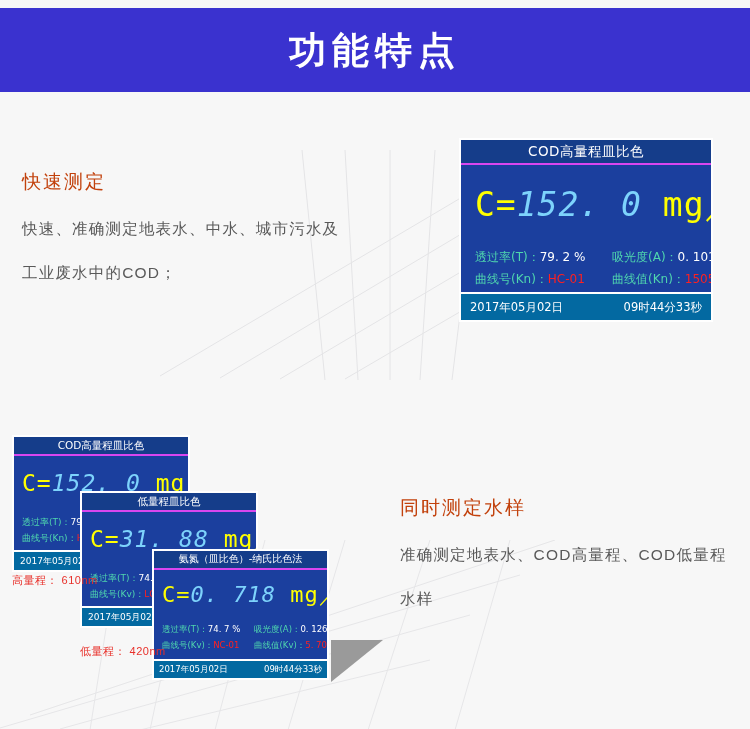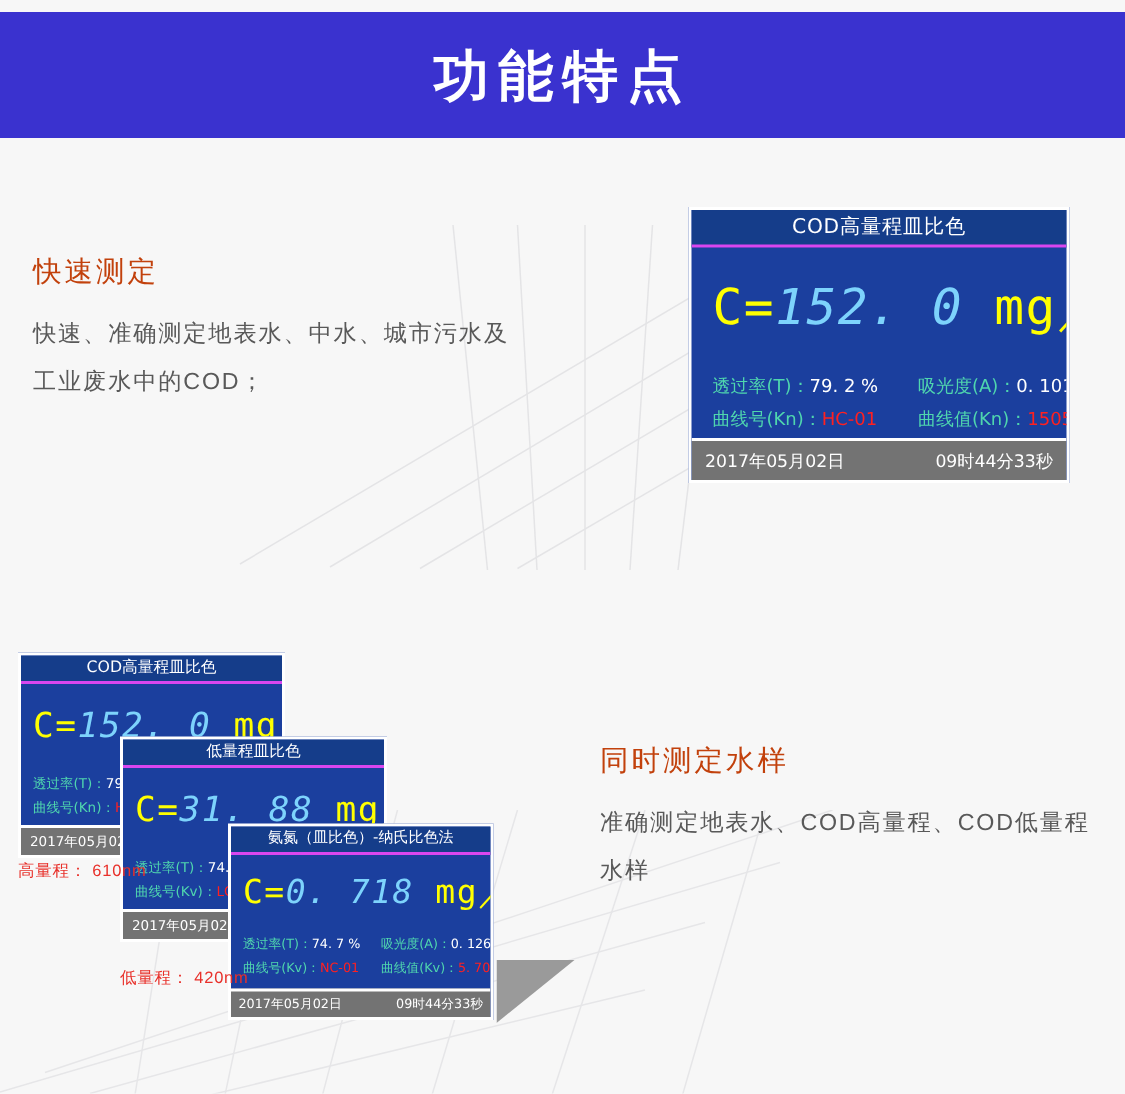--- a/index.html
+++ b/index.html
@@ -25,21 +25,21 @@
   .grid-top{left:120px;top:150px;width:420px;height:230px;}
   .grid-bottom{left:0px;top:540px;width:560px;height:190px;}
 
   
   .feature{position:absolute;}
   .feature-title{
     color:#c2410c;font-size:19px;font-weight:normal;letter-spacing:2px;
     margin:0 0 14px 0;line-height:1.1;
   }
   .feature-body{
-    color:#595959;font-size:15.5px;line-height:32px;letter-spacing:1.2px;
+    color:#595959;font-size:15.5px;line-height:44px;letter-spacing:1.2px;
     margin:0;
   }
   #feat-fast{left:22px;top:172px;width:330px;}
   #feat-simul{left:400px;top:498px;width:330px;}
 
   
   .lcd{
     position:absolute;
     background:#1b3f9e;
     border:2px solid #ffffff;
@@ -68,21 +68,21 @@
   .c-val{color:#7dd3fc;font-style:italic;}
   .c-unit{color:#ffff00;}
   .lcd-rows{
     color:#46d9b0;
     white-space:nowrap;
   }
   .lcd-rows .lbl{color:#4fd6ae;}
   .lcd-rows .num-w{color:#ffffff;}
   .lcd-rows .num-r{color:#ff2020;}
   .lcd-foot{
-    background:#737373;
+    background:#0369a1;
     border-top:2px solid #ffffff;
     box-sizing:border-box;
     color:#ffffff;
     display:flex;align-items:center;justify-content:space-between;
     white-space:nowrap;
   }
 
   
   #lcd-top{left:459px;top:138px;width:254px;height:184px;}
   #lcd-top .lcd-head{height:25px;line-height:22px;font-size:13.5px;letter-spacing:.5px;}

